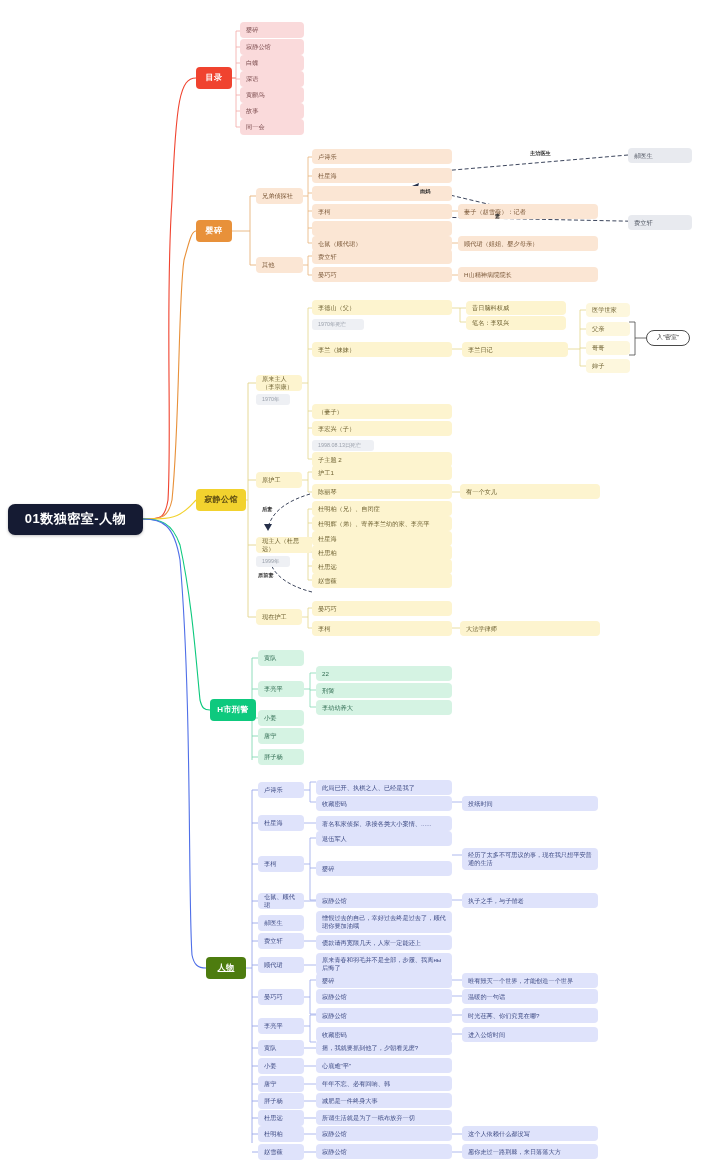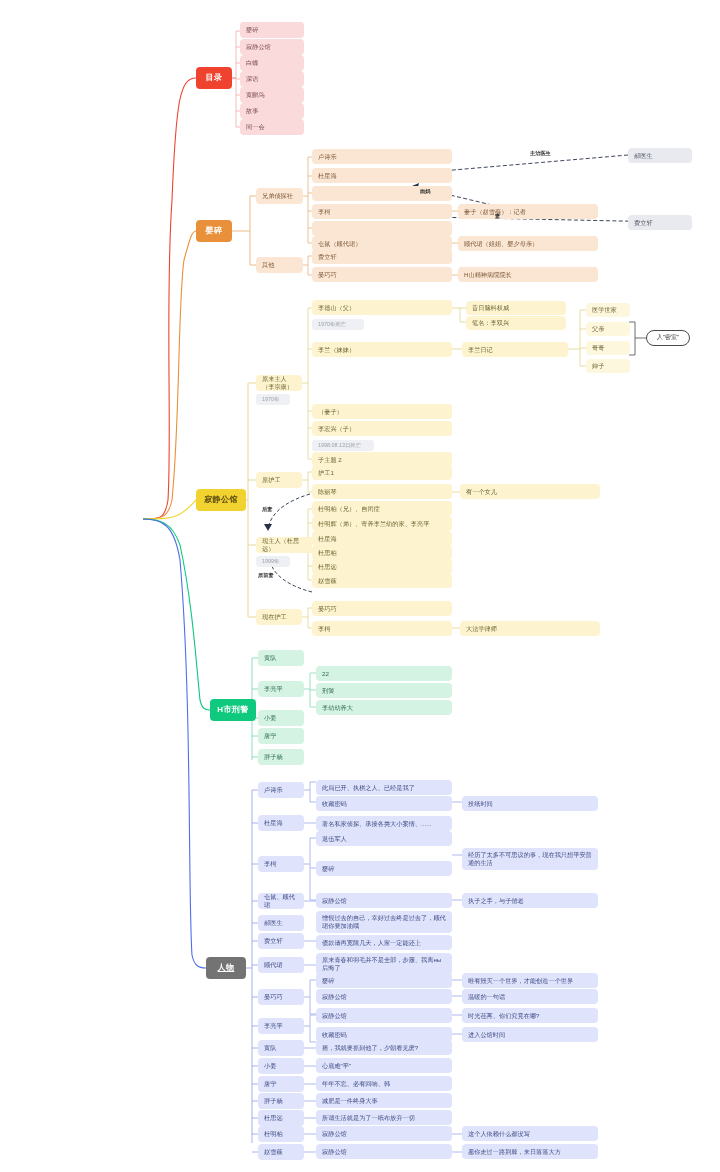--- a/index.html
+++ b/index.html
@@ -12,21 +12,21 @@
         color:#4a4334;white-space:normal;word-break:break-all;}
   .root{background:#151b33;color:#ffffff;border-radius:7px;font-size:13px;
         font-weight:bold;letter-spacing:.5px;justify-content:center;
         box-shadow:0 1px 3px rgba(0,0,0,.25);}
   .l1{border-radius:4px;color:#ffffff;font-size:8px;font-weight:bold;
       justify-content:center;letter-spacing:.4px;}
   .l1.red{background:#f0432f;}
   .l1.orange{background:#e8913a;}
   .l1.yellow{background:#f2d22e;color:#5c4b13;}
   .l1.green{background:#0ec97e;color:#ffffff;}
-  .l1.blue{background:#737373;color:#ffffff;text-decoration:underline;}
+  .l1.blue{background:#4d7c0f;color:#ffffff;text-decoration:underline;}
   .pink-box{background:#fadadb;color:#7a4a4c;}
   .orange-box{background:#fbe6d4;color:#7a5737;}
   .yellow-box{background:#fdf4cf;color:#6d6030;}
   .yellow-box-lite{background:#fdf7dd;color:#6d6030;}
   .green-box{background:#d5f3e3;color:#2f6b51;}
   .blue-box{background:#dfe3fb;color:#3d4a83;}
   .grey-box{background:#e8eaef;color:#4c525e;}
   .note{background:#eef0f4;color:#9aa0ab;font-size:5.4px;border-radius:3px;}
   .pill{border:1px solid #4a4a4a;border-radius:9px;background:#ffffff;
         color:#333;font-size:6px;justify-content:center;}
@@ -123,20 +123,21 @@
   <path d="M452,855 L462,855" stroke="#9aa7ea" stroke-width="0.8" fill="none"></path>
   <path d="M452,900 L462,900" stroke="#9aa7ea" stroke-width="0.8" fill="none"></path>
   <path d="M452,980 L462,980" stroke="#9aa7ea" stroke-width="0.8" fill="none"></path>
   <path d="M452,996 L462,996" stroke="#9aa7ea" stroke-width="0.8" fill="none"></path>
   <path d="M452,1015 L462,1015" stroke="#9aa7ea" stroke-width="0.8" fill="none"></path>
   <path d="M452,1034 L462,1034" stroke="#9aa7ea" stroke-width="0.8" fill="none"></path>
   <path d="M452,1134 L462,1134" stroke="#9aa7ea" stroke-width="0.8" fill="none"></path>
   <path d="M452,1152 L462,1152" stroke="#9aa7ea" stroke-width="0.8" fill="none"></path>
 </svg>
 
+<div class="node root" style="left:8px;top:504px;width:135px;height:31px;">01数独密室-人物</div>
 
 <div class="node l1 red" style="left:196px;top:67px;width:36px;height:22px;">目录</div>
 <div class="node pink-box" style="left:240px;top:22px;width:64px;height:16px;">婴碎</div>
 <div class="node pink-box" style="left:240px;top:39px;width:64px;height:16px;">寂静公馆</div>
 <div class="node pink-box" style="left:240px;top:55px;width:64px;height:16px;">白蝶</div>
 <div class="node pink-box" style="left:240px;top:71px;width:64px;height:16px;">深语</div>
 <div class="node pink-box" style="left:240px;top:87px;width:64px;height:16px;">黄鹂鸟</div>
 <div class="node pink-box" style="left:240px;top:103px;width:64px;height:16px;">故事</div>
 <div class="node pink-box" style="left:240px;top:119px;width:64px;height:16px;">同一会</div>
 

